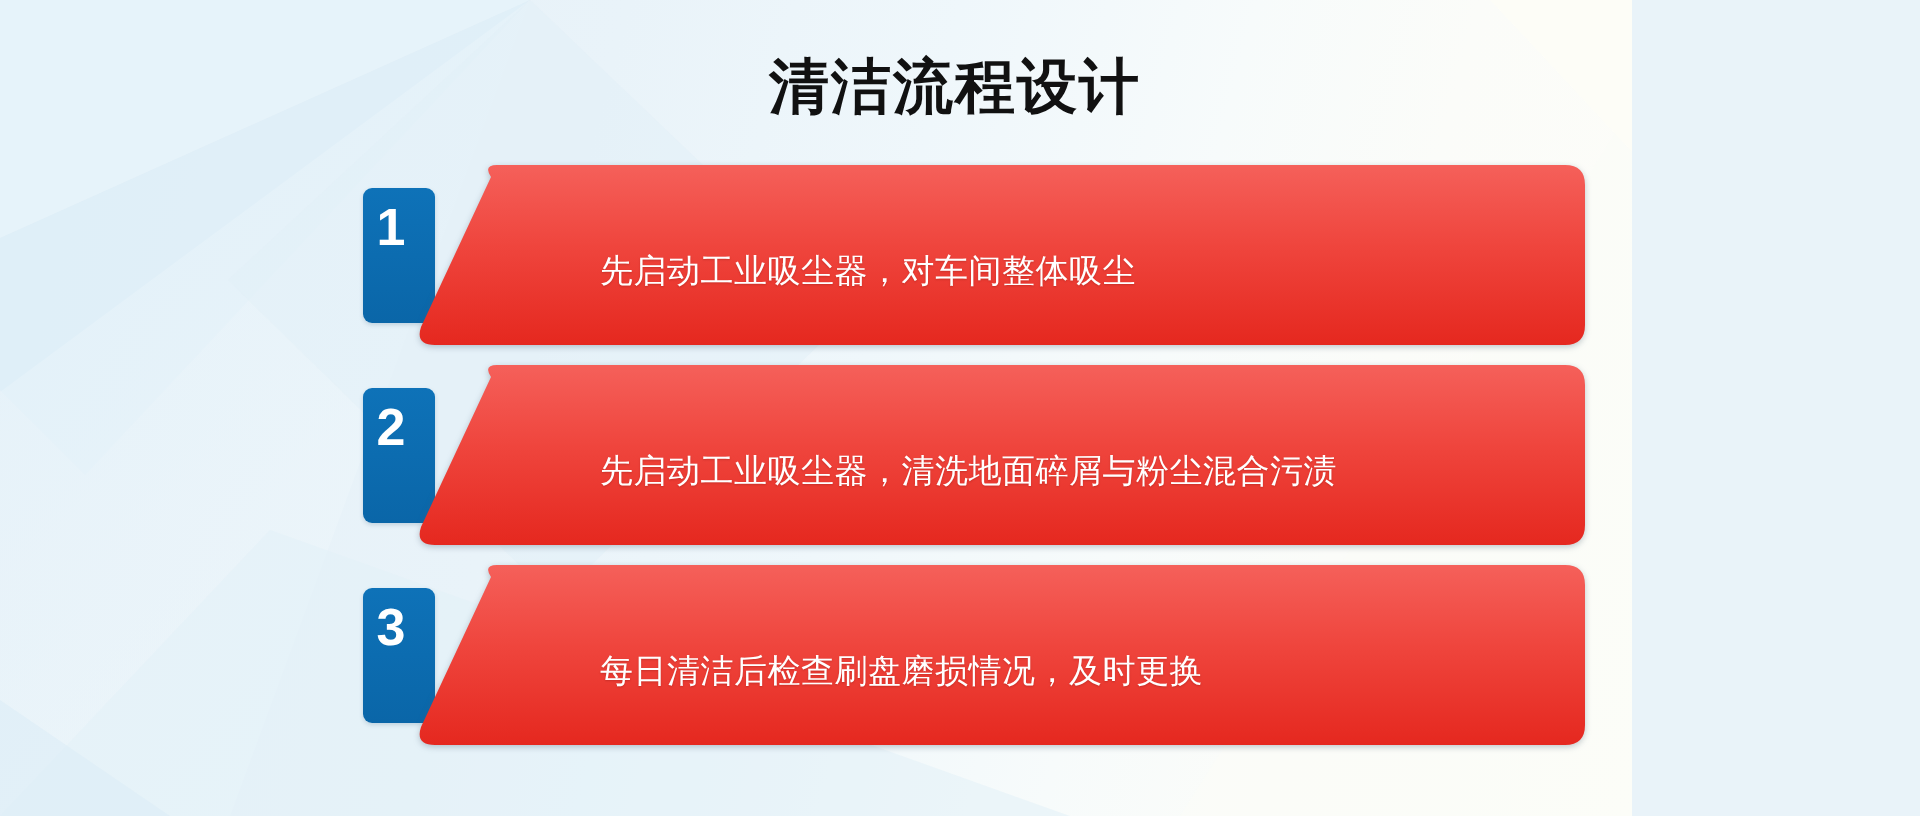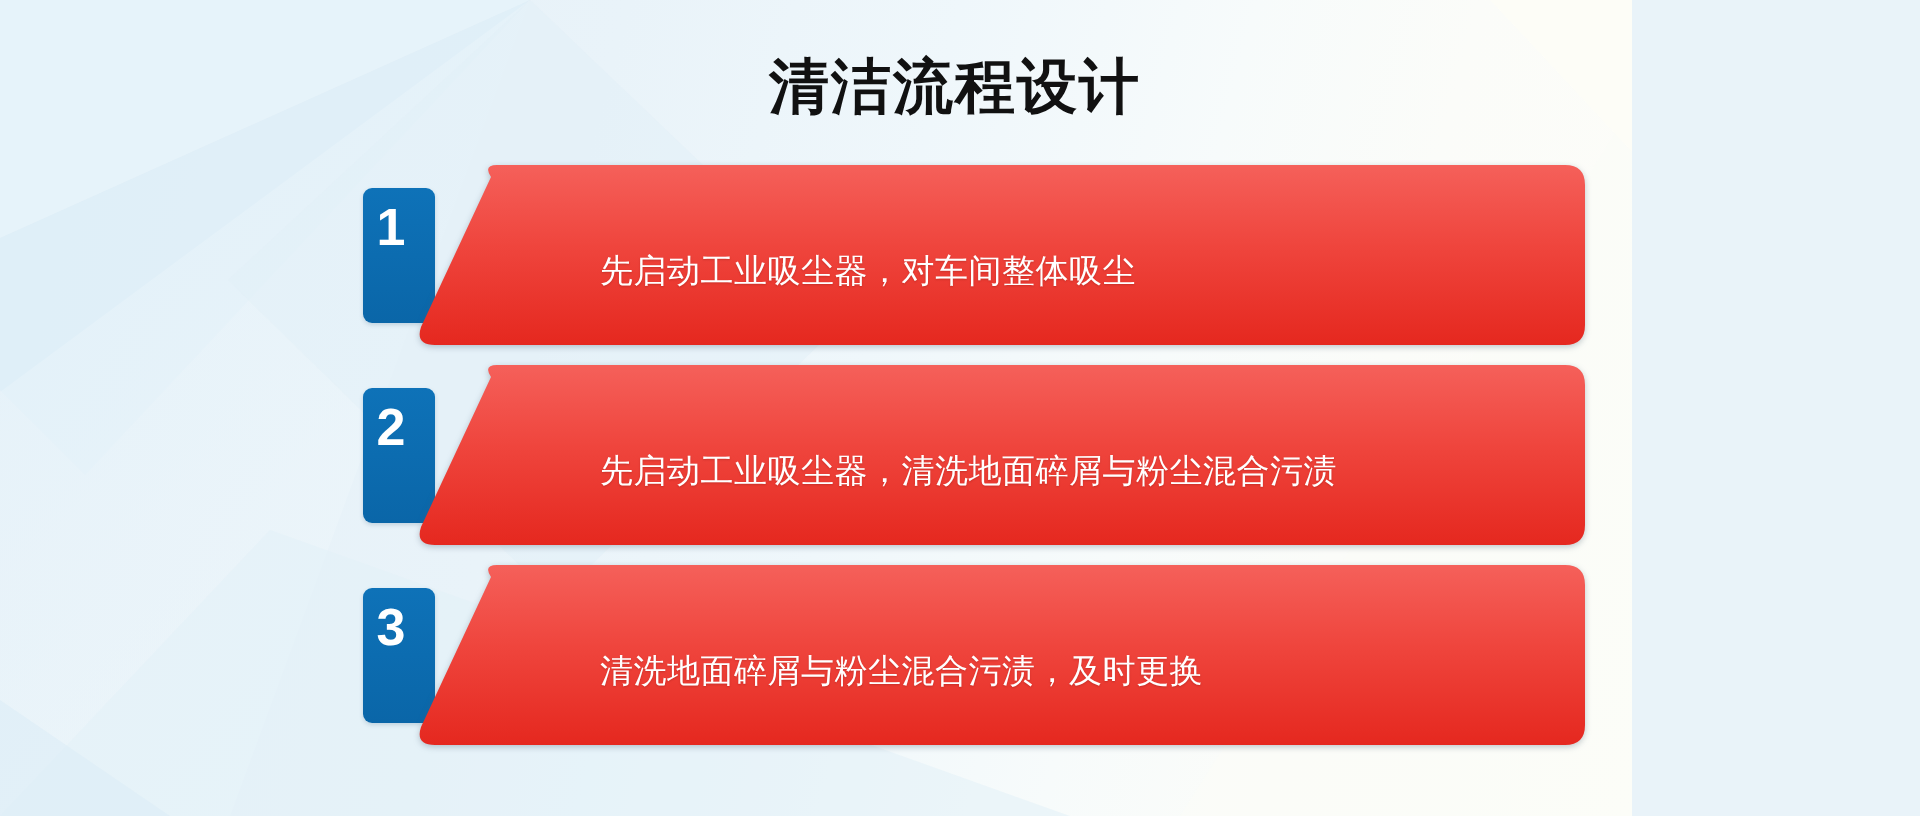--- a/index.html
+++ b/index.html
@@ -214,18 +214,18 @@
         <svg class="panel-svg" viewBox="0 0 1180 180" xmlns="http://www.w3.org/2000/svg">
           <defs>
             <linearGradient id="redGrad3" x1="0" y1="0" x2="0" y2="1">
               <stop offset="0" stop-color="#f5605a"></stop>
               <stop offset="45%" stop-color="#ef453d"></stop>
               <stop offset="100%" stop-color="#e5281f"></stop>
             </linearGradient>
           </defs>
           <path d="M 86 12 Q 78 0 92 0 L 1160 0 Q 1180 0 1180 20 L 1180 160 Q 1180 180 1160 180 L 30 180 Q 10 180 16 162 Z" fill="url(#redGrad3)"></path>
         </svg>
-        <div class="panel-text">清洗地面碎屑与粉尘混合污渍，及时更换</div>
+        <div class="panel-text">每日清洁后检查刷盘磨损情况，及时更换</div>
       </div>
     </div>
 
   </div>
 </div>
 
 </body></html>

